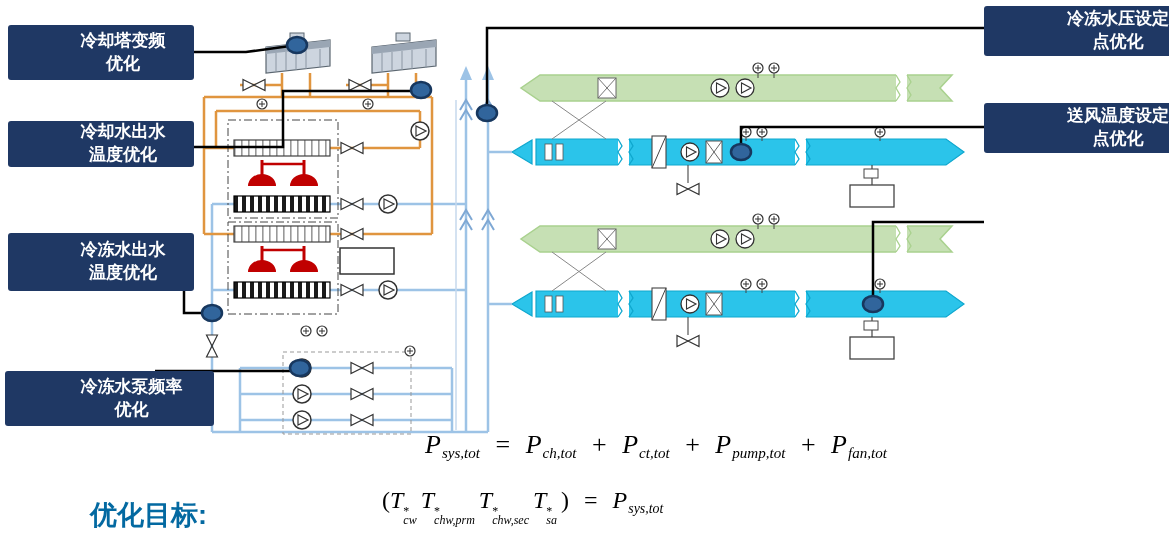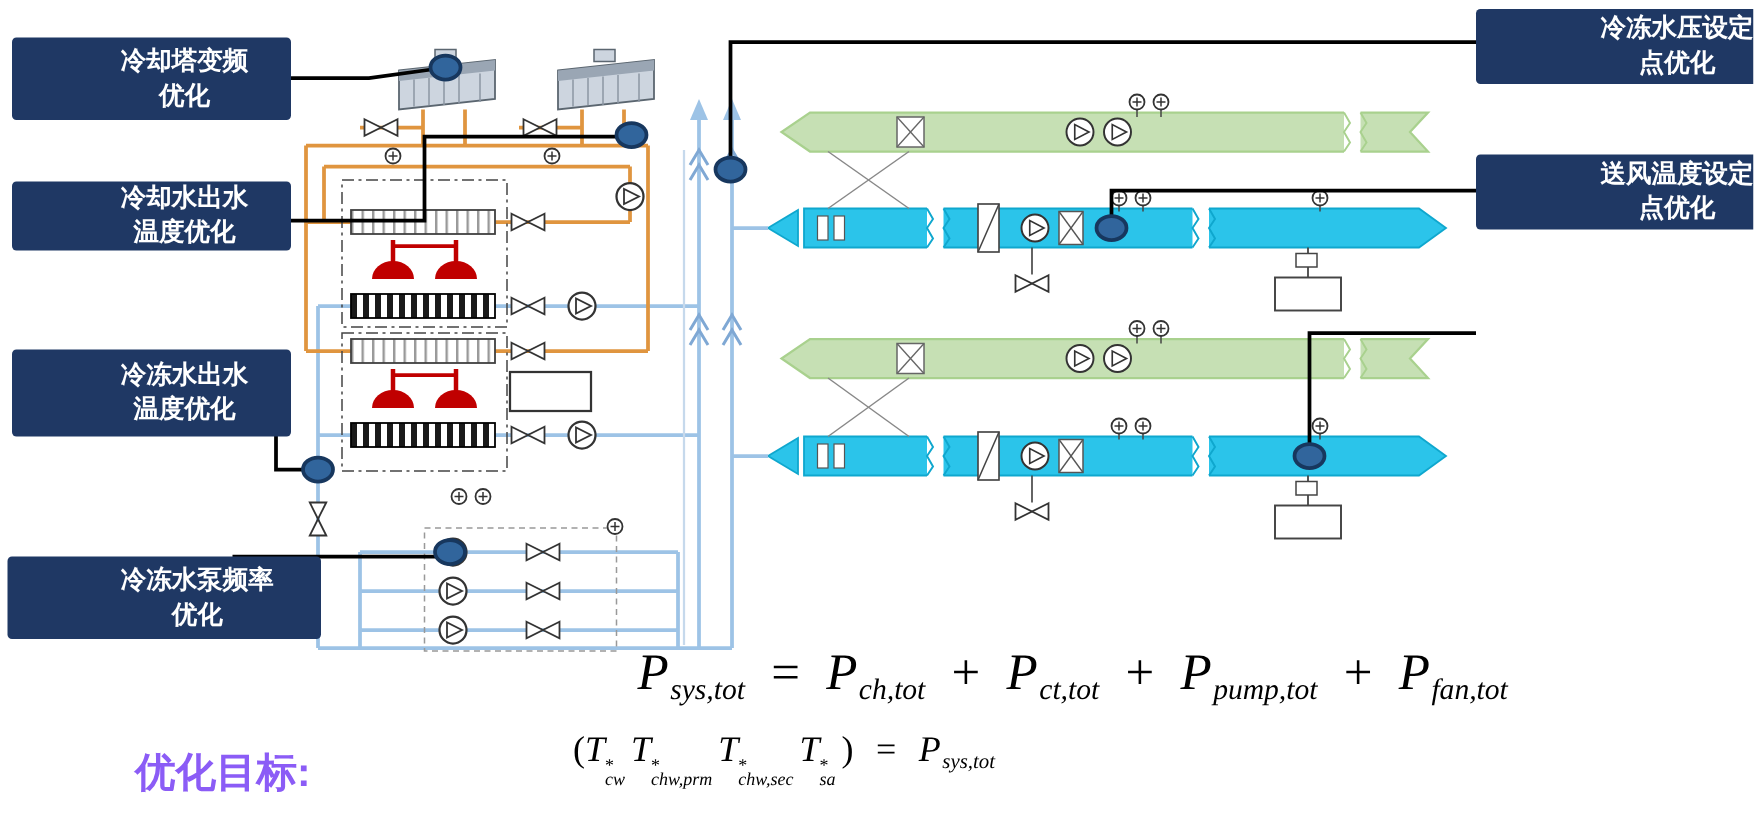--- a/index.html
+++ b/index.html
@@ -3,24 +3,24 @@
 <meta charset="utf-8">
 <style>
   html,body{margin:0;padding:0;background:#fff;}
   .stage{position:relative;width:1169px;height:556px;background:#fff;overflow:hidden;
          font-family:"Liberation Sans",sans-serif;}
   .stage svg{position:absolute;left:0;top:0;}
   .plabel{position:absolute;background:#1F3864;color:#fff;font-weight:bold;
           font-size:17px;line-height:1.35;text-align:center;border-radius:3px;
           display:flex;flex-direction:column;justify-content:center;z-index:5;padding-left:44px;}
   .objective-heading{position:absolute;left:90px;top:497px;font-size:27px;font-weight:bold;
-          color:#8b5cf6;z-index:5;}
+          color:#0369a1;z-index:5;}
   .equation{position:absolute;font-family:"Liberation Serif","DejaVu Serif",serif;color:#000;
           white-space:nowrap;z-index:5;}
-  .eq1{left:425px;top:430px;font-size:34px;}
+  .eq1{left:425px;top:430px;font-size:26px;}
   .eq2{left:382px;top:487px;font-size:24px;}
   .equation .v{font-style:italic;}
   .equation .s{font-style:italic;font-size:0.58em;vertical-align:-0.35em;margin-left:1px;}
   .equation .op{font-style:normal;margin:0 9px;}
   .equation .paren{font-style:normal;}
   .tstack{display:inline-flex;flex-direction:column;align-items:flex-start;font-size:0.5em;
           line-height:1;vertical-align:-0.55em;margin-right:4px;}
   .tstack .tstar{height:0.8em;}
   .tstack .tsub{font-style:italic;}
   .argblock{display:inline-flex;flex-direction:column;align-items:center;vertical-align:middle;

